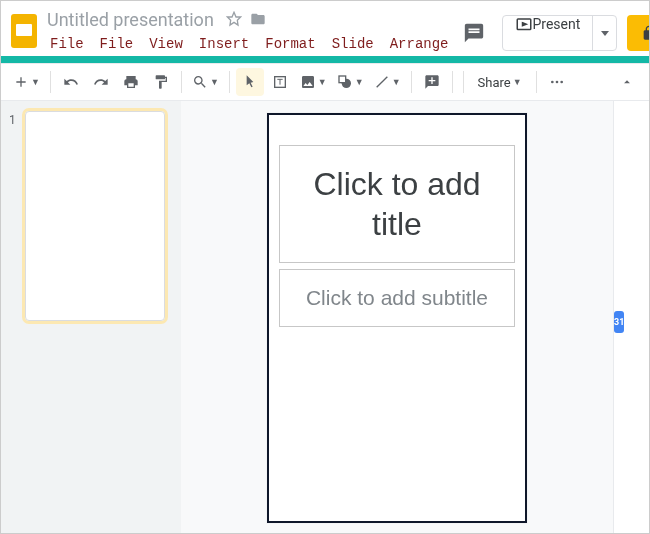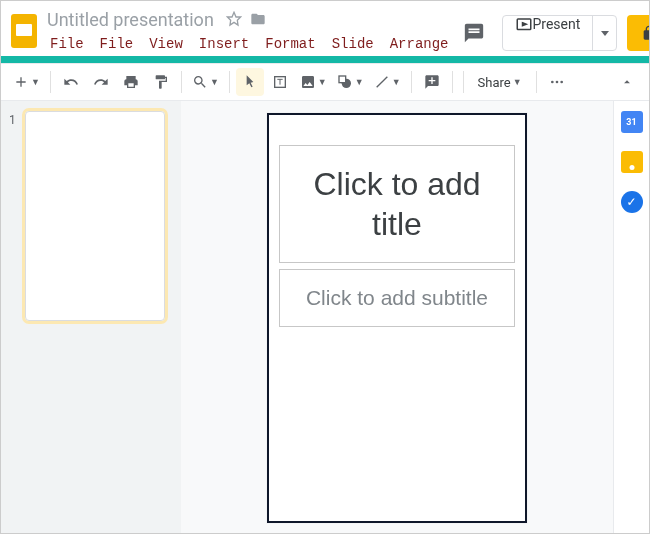--- a/index.html
+++ b/index.html
@@ -29,21 +29,21 @@
 .toolbar-spacer { flex: 1; }
 .workspace { display: flex; height: calc(100% - 100px); }
 .filmstrip { width: 180px; background: #f1f3f4; padding: 10px 8px; }
 .thumb-wrap { display: flex; align-items: flex-start; gap: 6px; }
 .thumb-num { font-size: 12px; color: #5f6368; padding-top: 2px; width: 10px; }
 .thumb { width: 140px; height: 210px; background: #fff; border: 1px solid #dadce0; border-radius: 4px; outline: 3px solid #fce8b2; outline-offset: 0; }
 .canvas-area { flex: 1; background: #f8f9fa; display: flex; justify-content: center; align-items: flex-start; padding: 12px 16px 0 16px; overflow: hidden; position: relative; }
 .slide-canvas { width: 260px; height: 410px; background: #fff; border: 2px solid #0f172a; padding: 30px 10px 0 10px; box-shadow: 0 0 0 1px rgba(0,0,0,0.02); }
 .title-ph { border: 1px solid #c7c7c7; padding: 18px 8px; text-align: center; font-size: 32px; color: #3c4043; line-height: 1.25; cursor: text; margin-bottom: 6px; font-family: Arial, sans-serif; }
 .subtitle-ph { border: 1px solid #c7c7c7; padding: 16px 8px; text-align: center; font-size: 21px; color: #80868b; cursor: text; font-family: Arial, sans-serif; }
-.side-panel { width: 36px; border-left: 1px solid #e8eaed; display: flex; flex-direction: column; align-items: center; padding-top: 10px; gap: 18px; }
+.side-panel { width: 36px; border-left: 1px solid #e8eaed; display: flex; flex-direction: row; align-items: center; padding-top: 10px; gap: 18px; }
 .sp-icon { width: 22px; height: 22px; border-radius: 4px; cursor: pointer; display: flex; align-items: center; justify-content: center; }
 .cal { background: #4285f4; color: #fff; font-size: 9px; font-weight: bold; border-radius: 3px; }
 .keep { background: #fbbc04; border-radius: 3px; position: relative; }
 .keep::after { content: ""; position: absolute; bottom: 3px; left: 50%; transform: translateX(-50%); width: 5px; height: 5px; border-radius: 50%; background: #fff; }
 .tasks { background: #1a73e8; border-radius: 50%; position: relative; }
 .tasks::after { content: "✓"; color: #fff; font-size: 12px; position: absolute; inset: 0; display: flex; align-items: center; justify-content: center; }
 svg { display: block; }
 </style>
 </head>
 <body>

